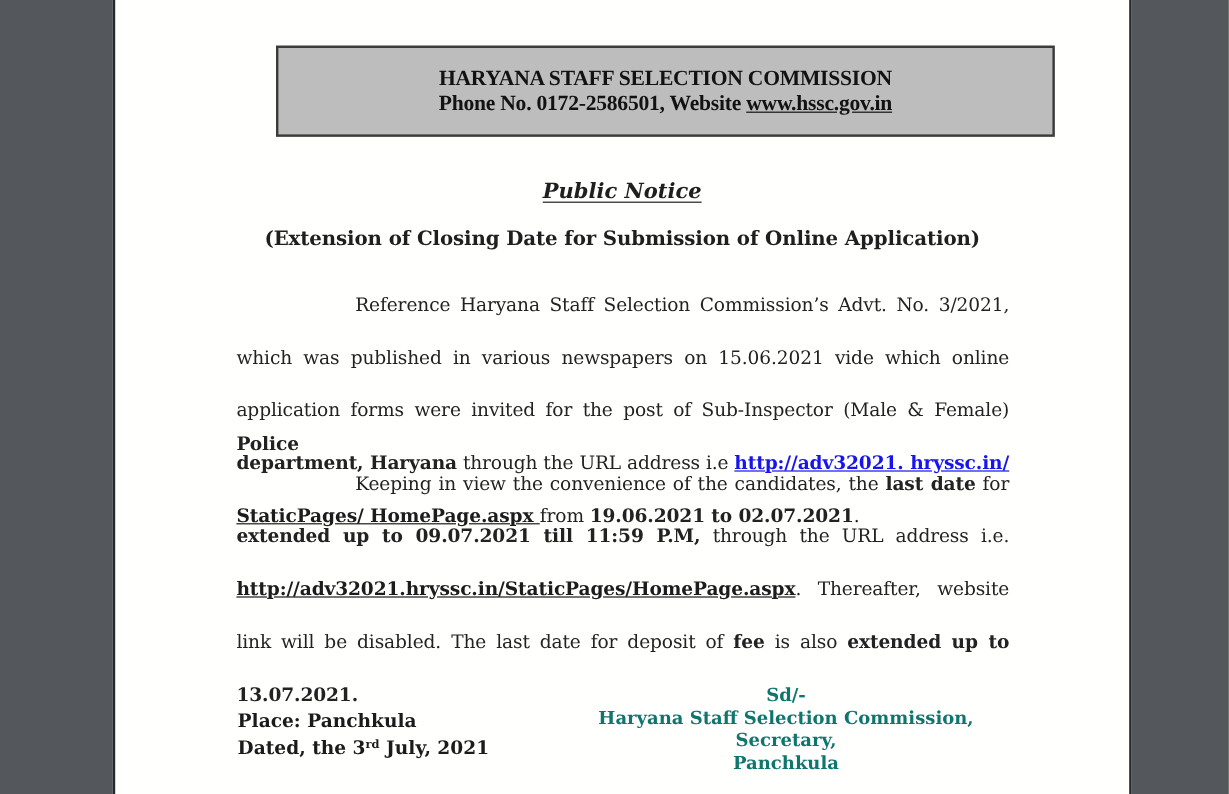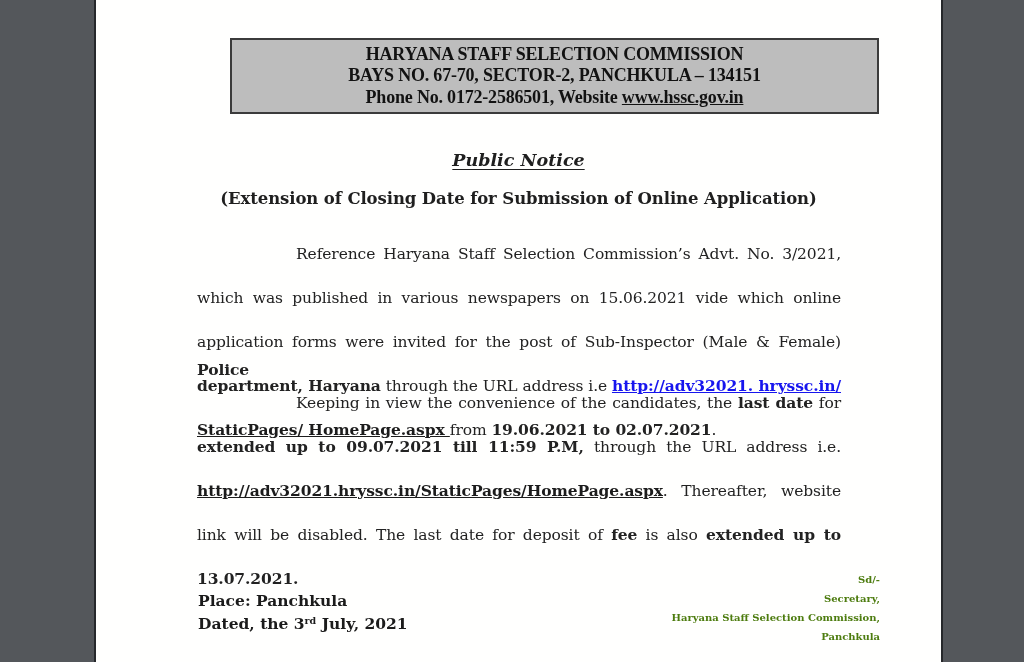--- a/index.html
+++ b/index.html
@@ -57,31 +57,30 @@
   .seg-lb{font-weight:bold;color:#1715ee;text-decoration:underline;}
   .seg-lk{font-weight:bold;color:#1c1c1c;text-decoration:underline;}
   .seg-sup{font-size:9.5px;vertical-align:5px;}
   .footer-left{
     position:absolute;left:102px;top:591px;
     font-weight:bold;font-size:15.5px;line-height:20px;color:#1b1b1b;
   }
   .footer-left .line{text-align:left;}
   .footer-right{
     position:absolute;left:334px;top:570px;width:450px;
-    text-align:right;font-weight:bold;font-size:10px;line-height:19px;color:#4d7c0f;
+    text-align:center;font-weight:bold;font-size:15px;line-height:19px;color:#0f766e;
   }
 </style>
 </head>
 <body>
 
 <div class="page">
 
   <div class="hbox">
       <div class="line"><span class="seg-n">HARYANA STAFF SELECTION COMMISSION</span></div>
-      <div class="line"><span class="seg-n">BAYS NO. 67-70, SECTOR-2, PANCHKULA – 134151</span></div>
       <div class="line"><span class="seg-n">Phone No. 0172-2586501, Website </span><span class="seg-u">www.hssc.gov.in</span></div>
     </div>
 
   <div class="title">
     <span>Public Notice</span>
   </div>
 
   <div class="subtitle">(Extension of Closing Date for Submission of Online Application)</div>
 
   <div class="para para1">
@@ -100,18 +99,18 @@
       <div class="line"><span class="seg-b">13.07.2021.</span></div>
     </div>
 
   <div class="footer-left">
       <div class="line"><span class="seg-n">Place: Panchkula</span></div>
       <div class="line"><span class="seg-n">Dated, the 3</span><span class="seg-sup">rd</span><span class="seg-n"> July, 2021</span></div>
     </div>
 
   <div class="footer-right">
       <div class="line"><span class="seg-n">Sd/-</span></div>
+      <div class="line"><span class="seg-n">Haryana Staff Selection Commission,</span></div>
       <div class="line"><span class="seg-n">Secretary,</span></div>
-      <div class="line"><span class="seg-n">Haryana Staff Selection Commission,</span></div>
       <div class="line"><span class="seg-n">Panchkula</span></div>
     </div>
 
 </div>
 
 </body></html>

